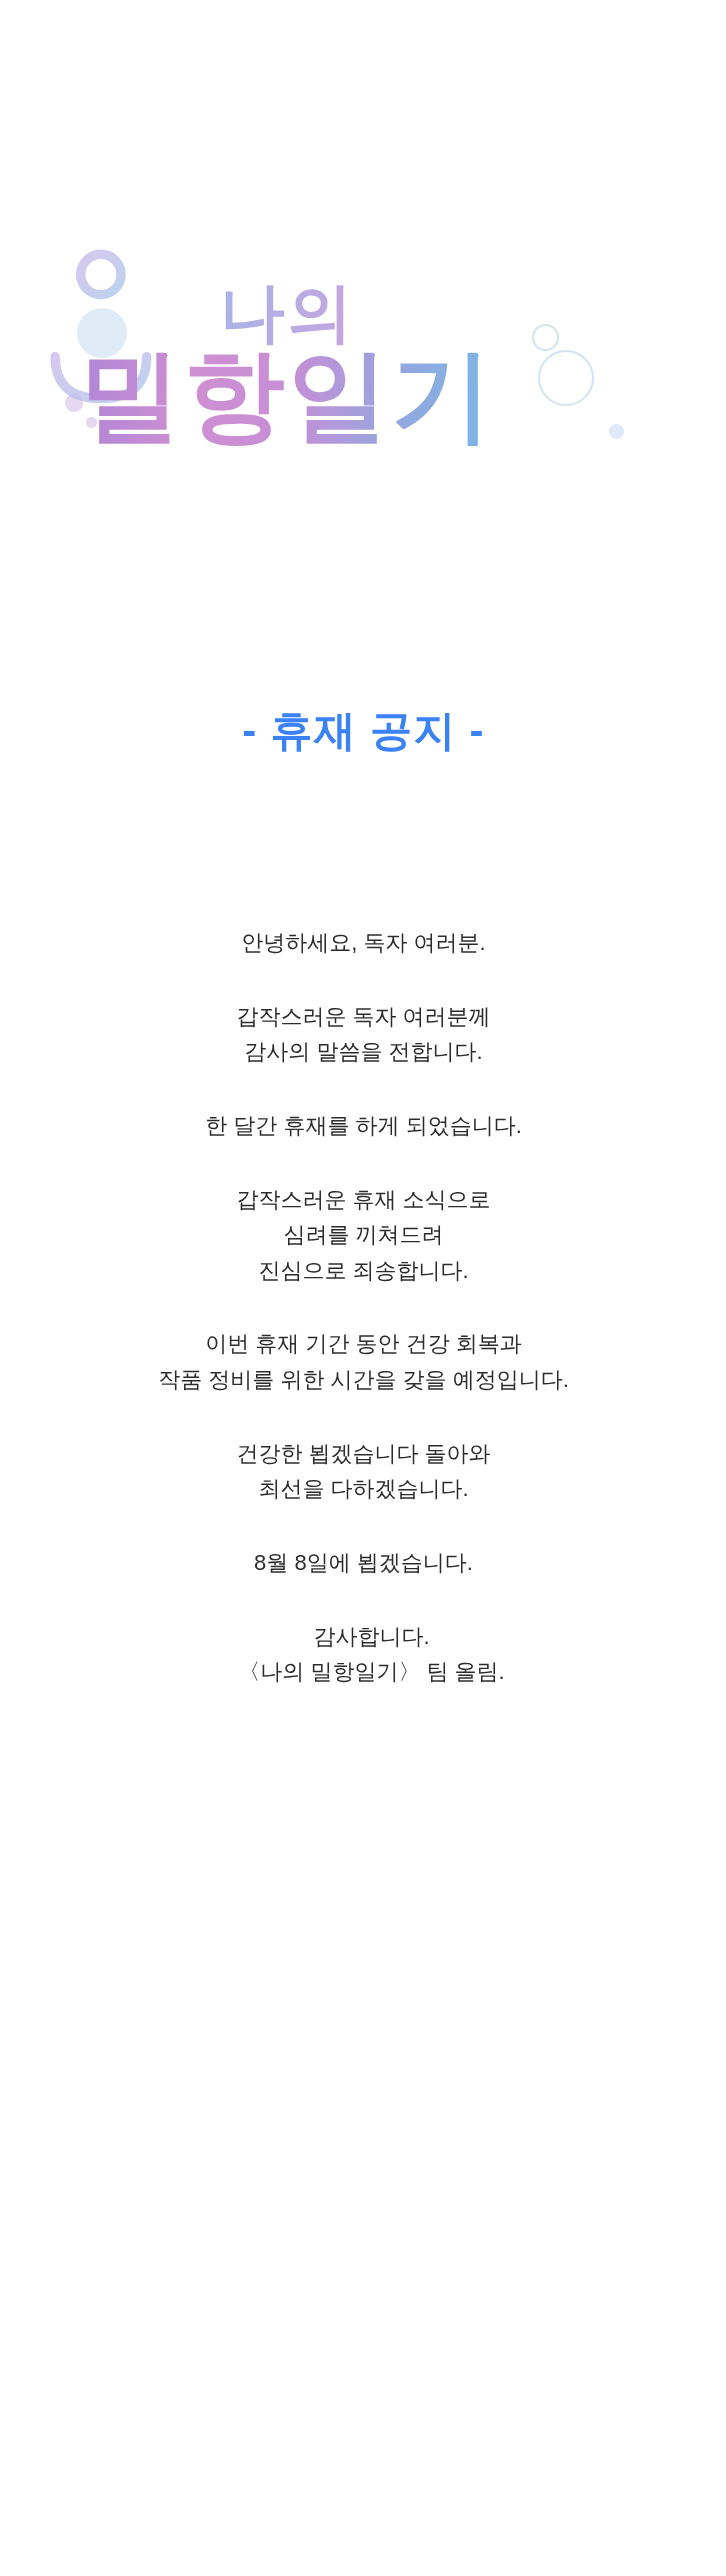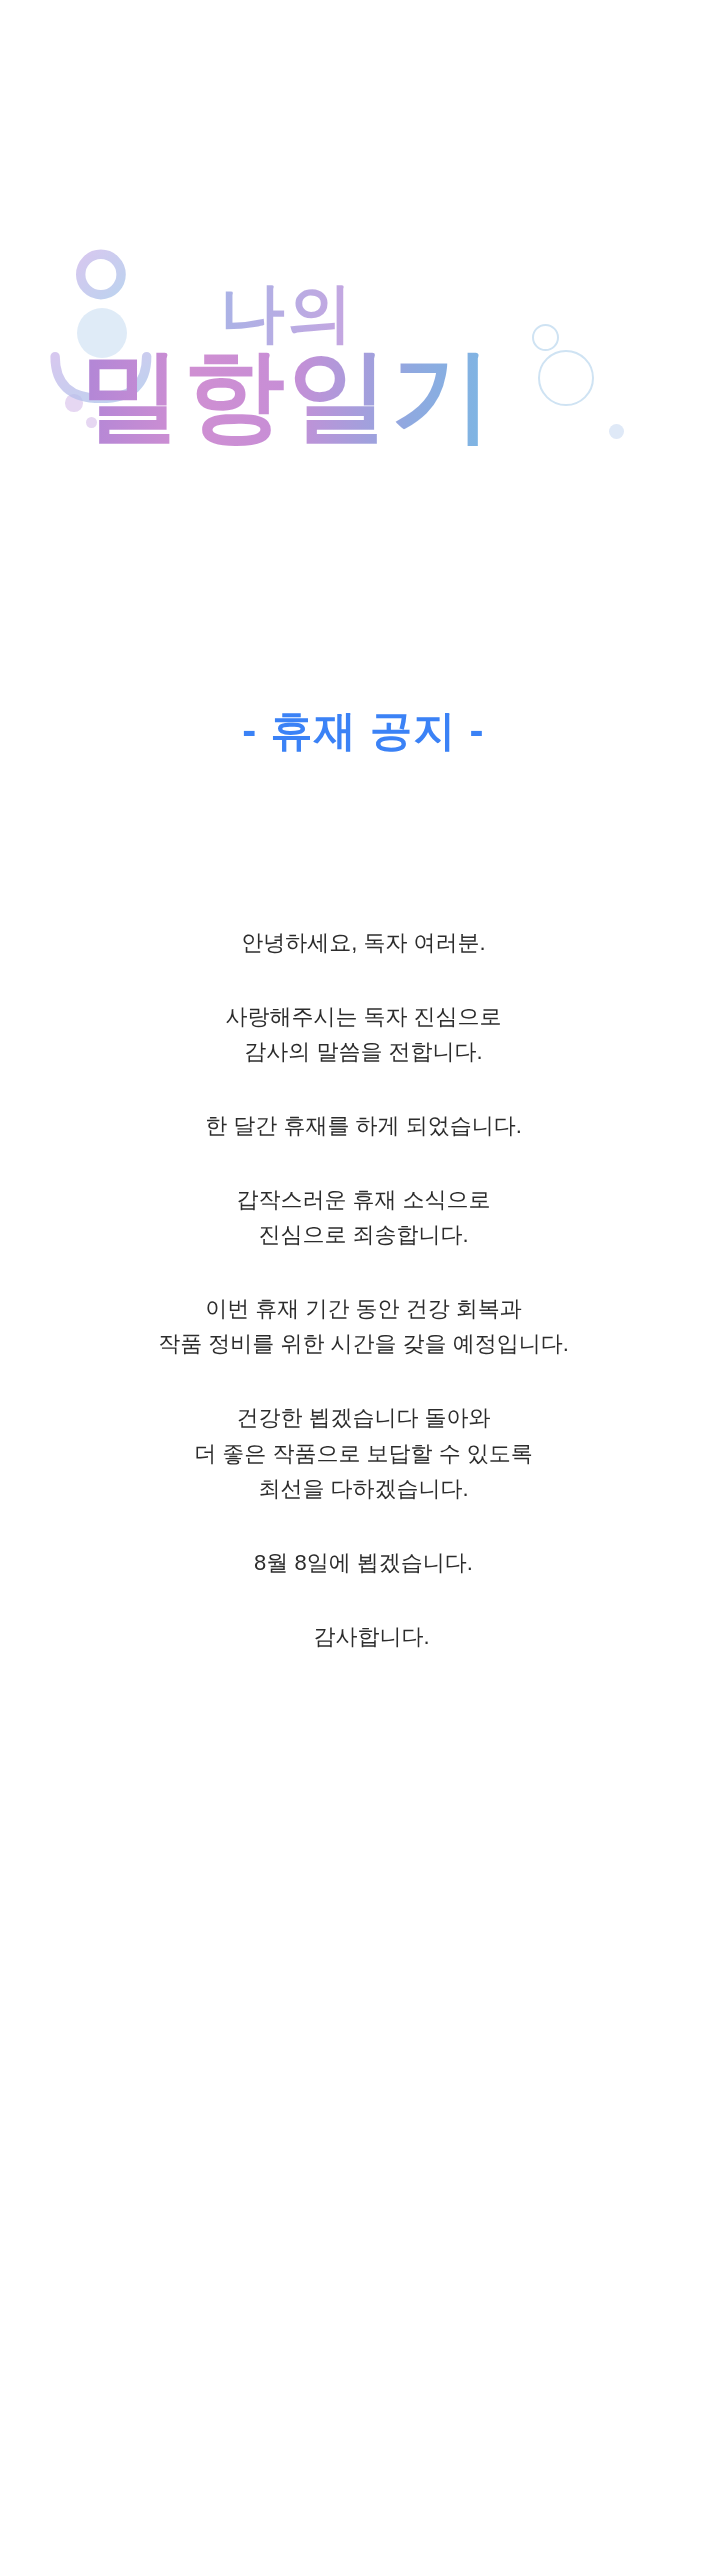--- a/index.html
+++ b/index.html
@@ -152,41 +152,42 @@
     <div class="logo-title logo-line2">밀항일기</div>
   </div>
 
   <div class="notice-title">- 휴재 공지 -</div>
 
   <div class="body-text">
     <p class="para">
       <span class="ln">안녕하세요, 독자 여러분.</span>
     </p>
     <p class="para">
-      <span class="ln">사랑해주시는 독자 진심으로</span>
+      <span class="ln">갑작스러운 독자 여러분께</span>
       <span class="ln">감사의 말씀을 전합니다.</span>
     </p>
     <p class="para">
       <span class="ln">한 달간 휴재를 하게 되었습니다.</span>
     </p>
     <p class="para">
       <span class="ln">갑작스러운 휴재 소식으로</span>
+      <span class="ln">심려를 끼쳐드려</span>
       <span class="ln">진심으로 죄송합니다.</span>
     </p>
     <p class="para">
       <span class="ln">이번 휴재 기간 동안 건강 회복과</span>
       <span class="ln">작품 정비를 위한 시간을 갖을 예정입니다.</span>
     </p>
     <p class="para">
       <span class="ln">건강한 뵙겠습니다 돌아와</span>
-      <span class="ln">더 좋은 작품으로 보답할 수 있도록</span>
       <span class="ln">최선을 다하겠습니다.</span>
     </p>
     <p class="para">
       <span class="ln">8월 8일에 뵙겠습니다.</span>
     </p>
     <p class="para">
       <span class="ln">감사합니다.</span>
+      <span class="ln">〈나의 밀항일기〉 팀 올림.</span>
     </p>
   </div>
 
 </div>
 
 
 </body></html>

